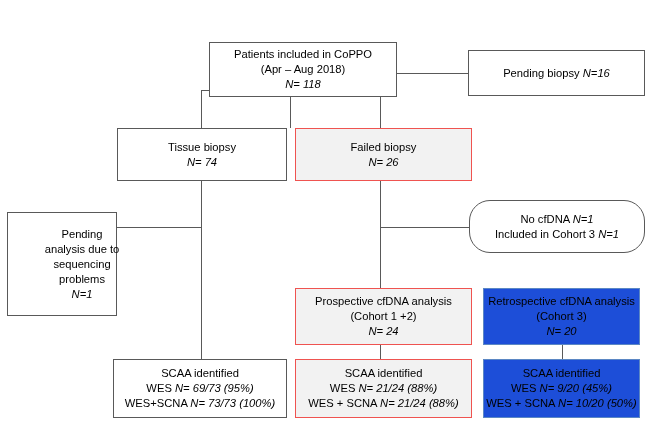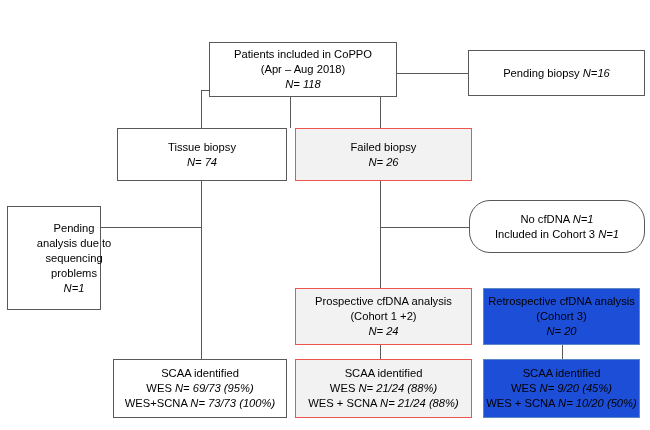--- a/index.html
+++ b/index.html
@@ -91,21 +91,21 @@
   <div class="box" style="left:117px; top:128px; width:170px; height:53px;">
       <div class="line">Tissue biopsy</div>
       <div class="line"><em>N=  74</em></div>
     </div>
 
   <div class="box red" style="left:295px; top:128px; width:177px; height:53px;">
       <div class="line">Failed biopsy</div>
       <div class="line"><em>N=  26</em></div>
     </div>
 
-  <div class="box" style="left:7px; top:206px; width:94px; height:104px;padding-left:44px;">
+  <div class="box" style="left:7px; top:212px; width:110px; height:104px;padding-left:44px;">
       <div class="line">Pending</div>
       <div class="line">analysis due to</div>
       <div class="line">sequencing</div>
       <div class="line">problems</div>
       <div class="line"><em>N=1</em></div>
     </div>
 
   <div class="box" style="left:469px; top:200px; width:176px; height:53px;border-radius:21px;">
       <div class="line">No cfDNA <em>N=1</em></div>
       <div class="line">Included in Cohort 3 <em>N=1</em></div>

